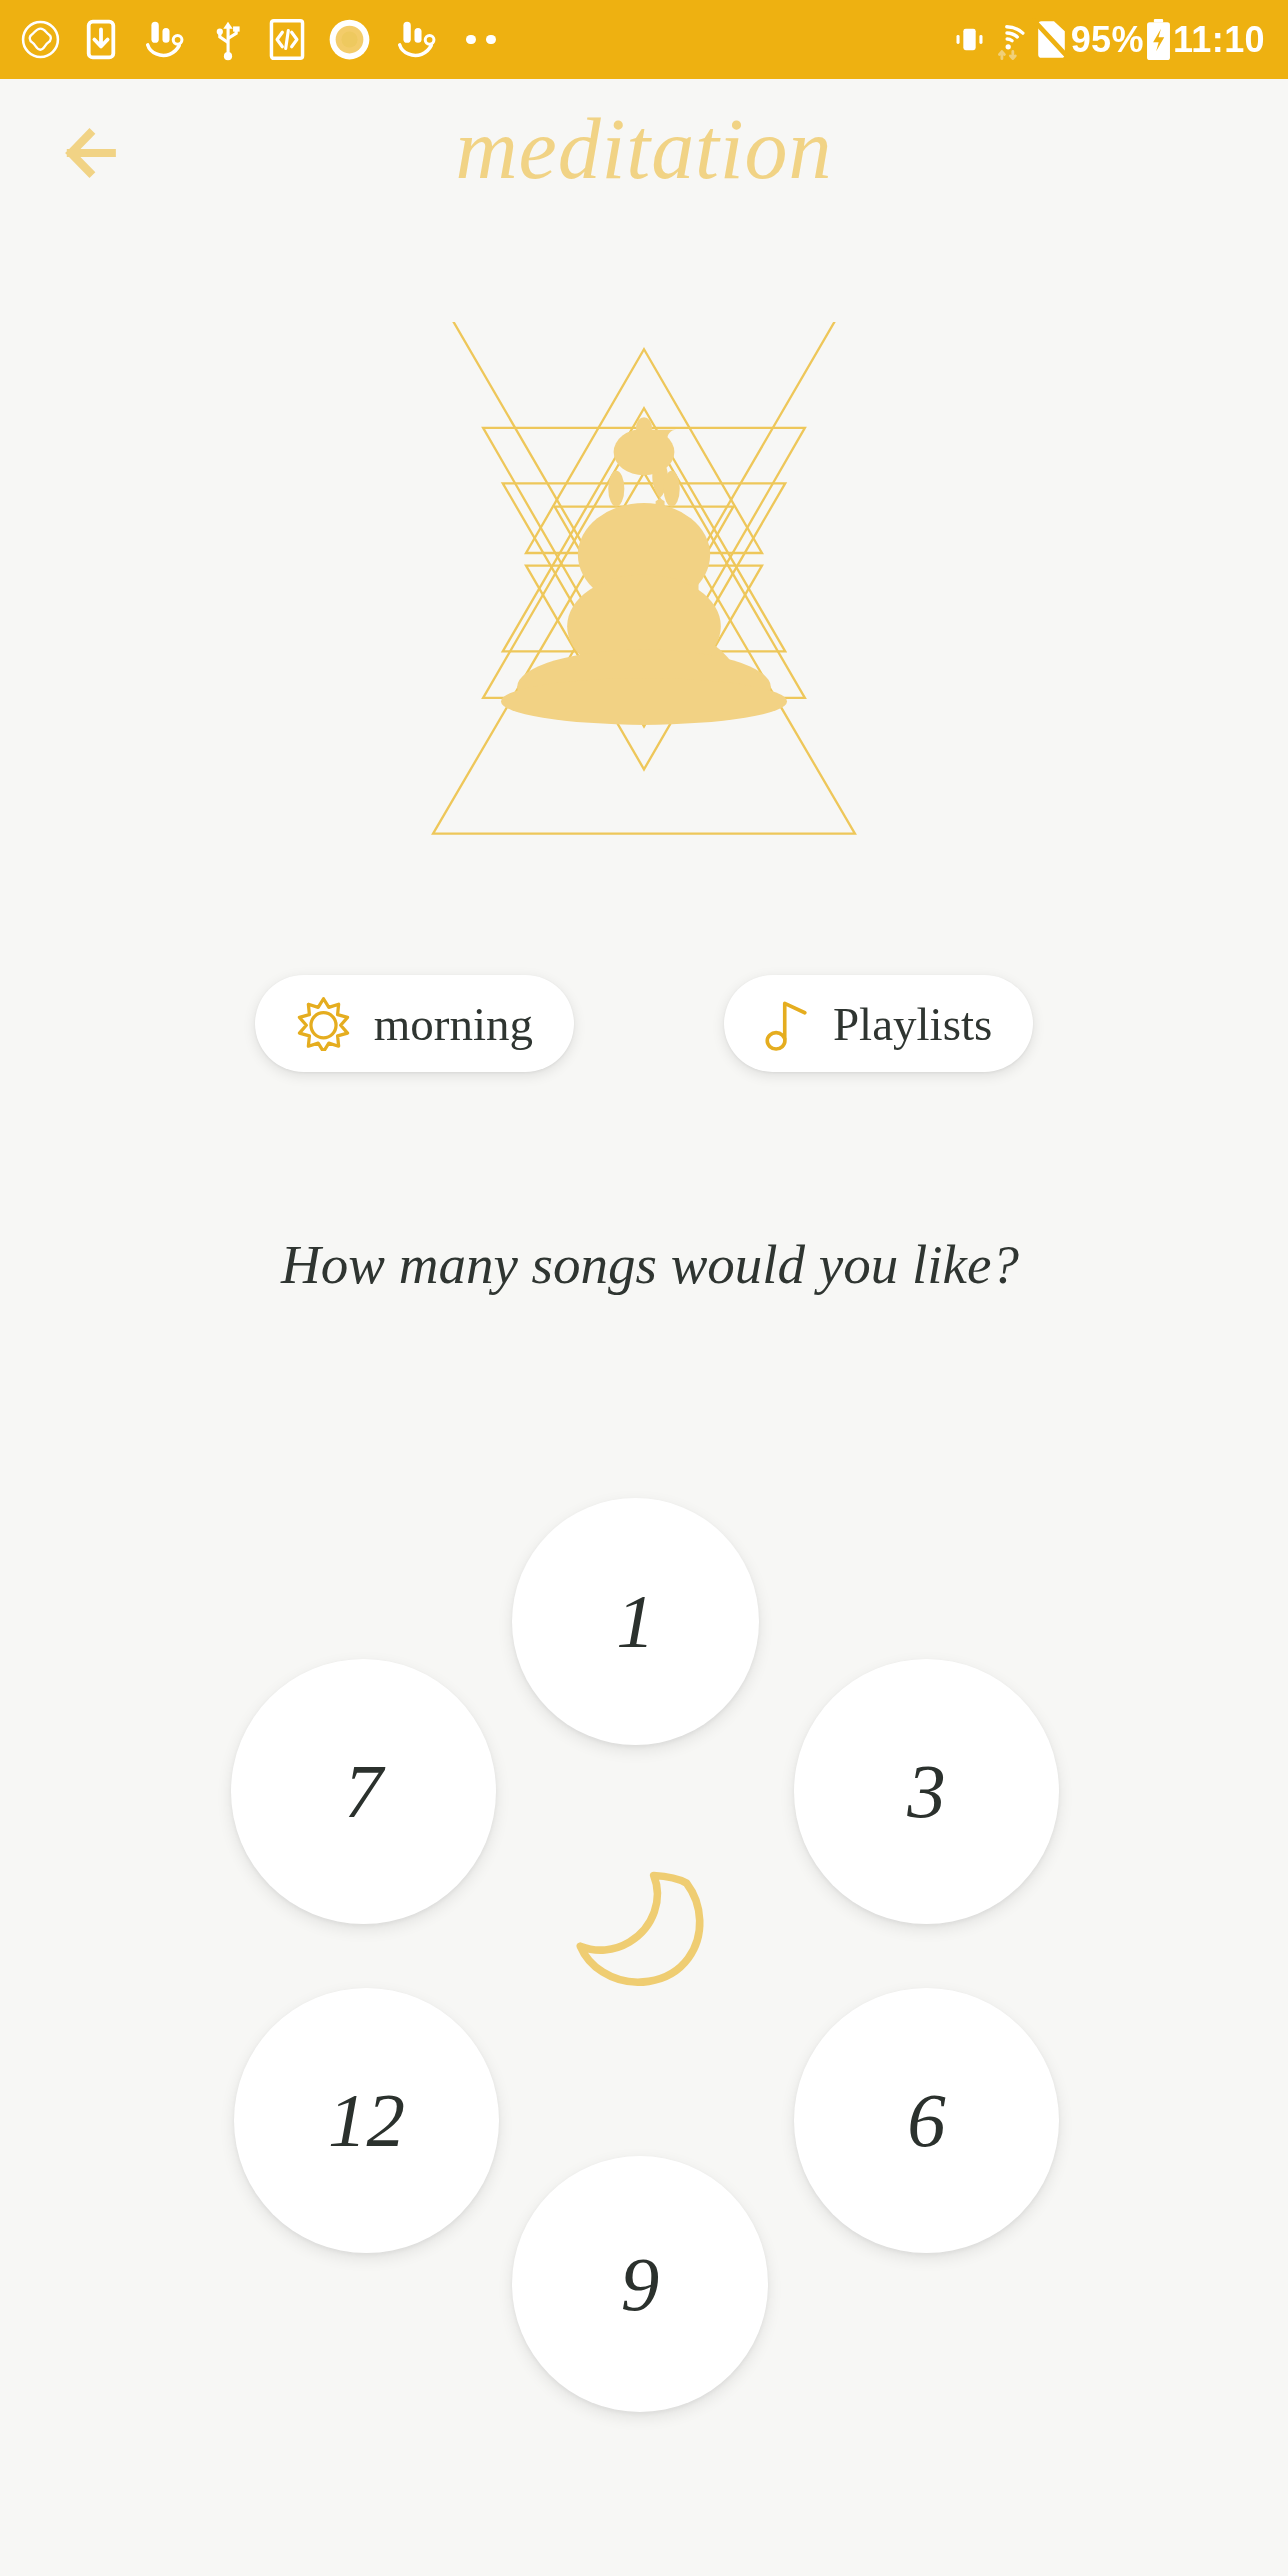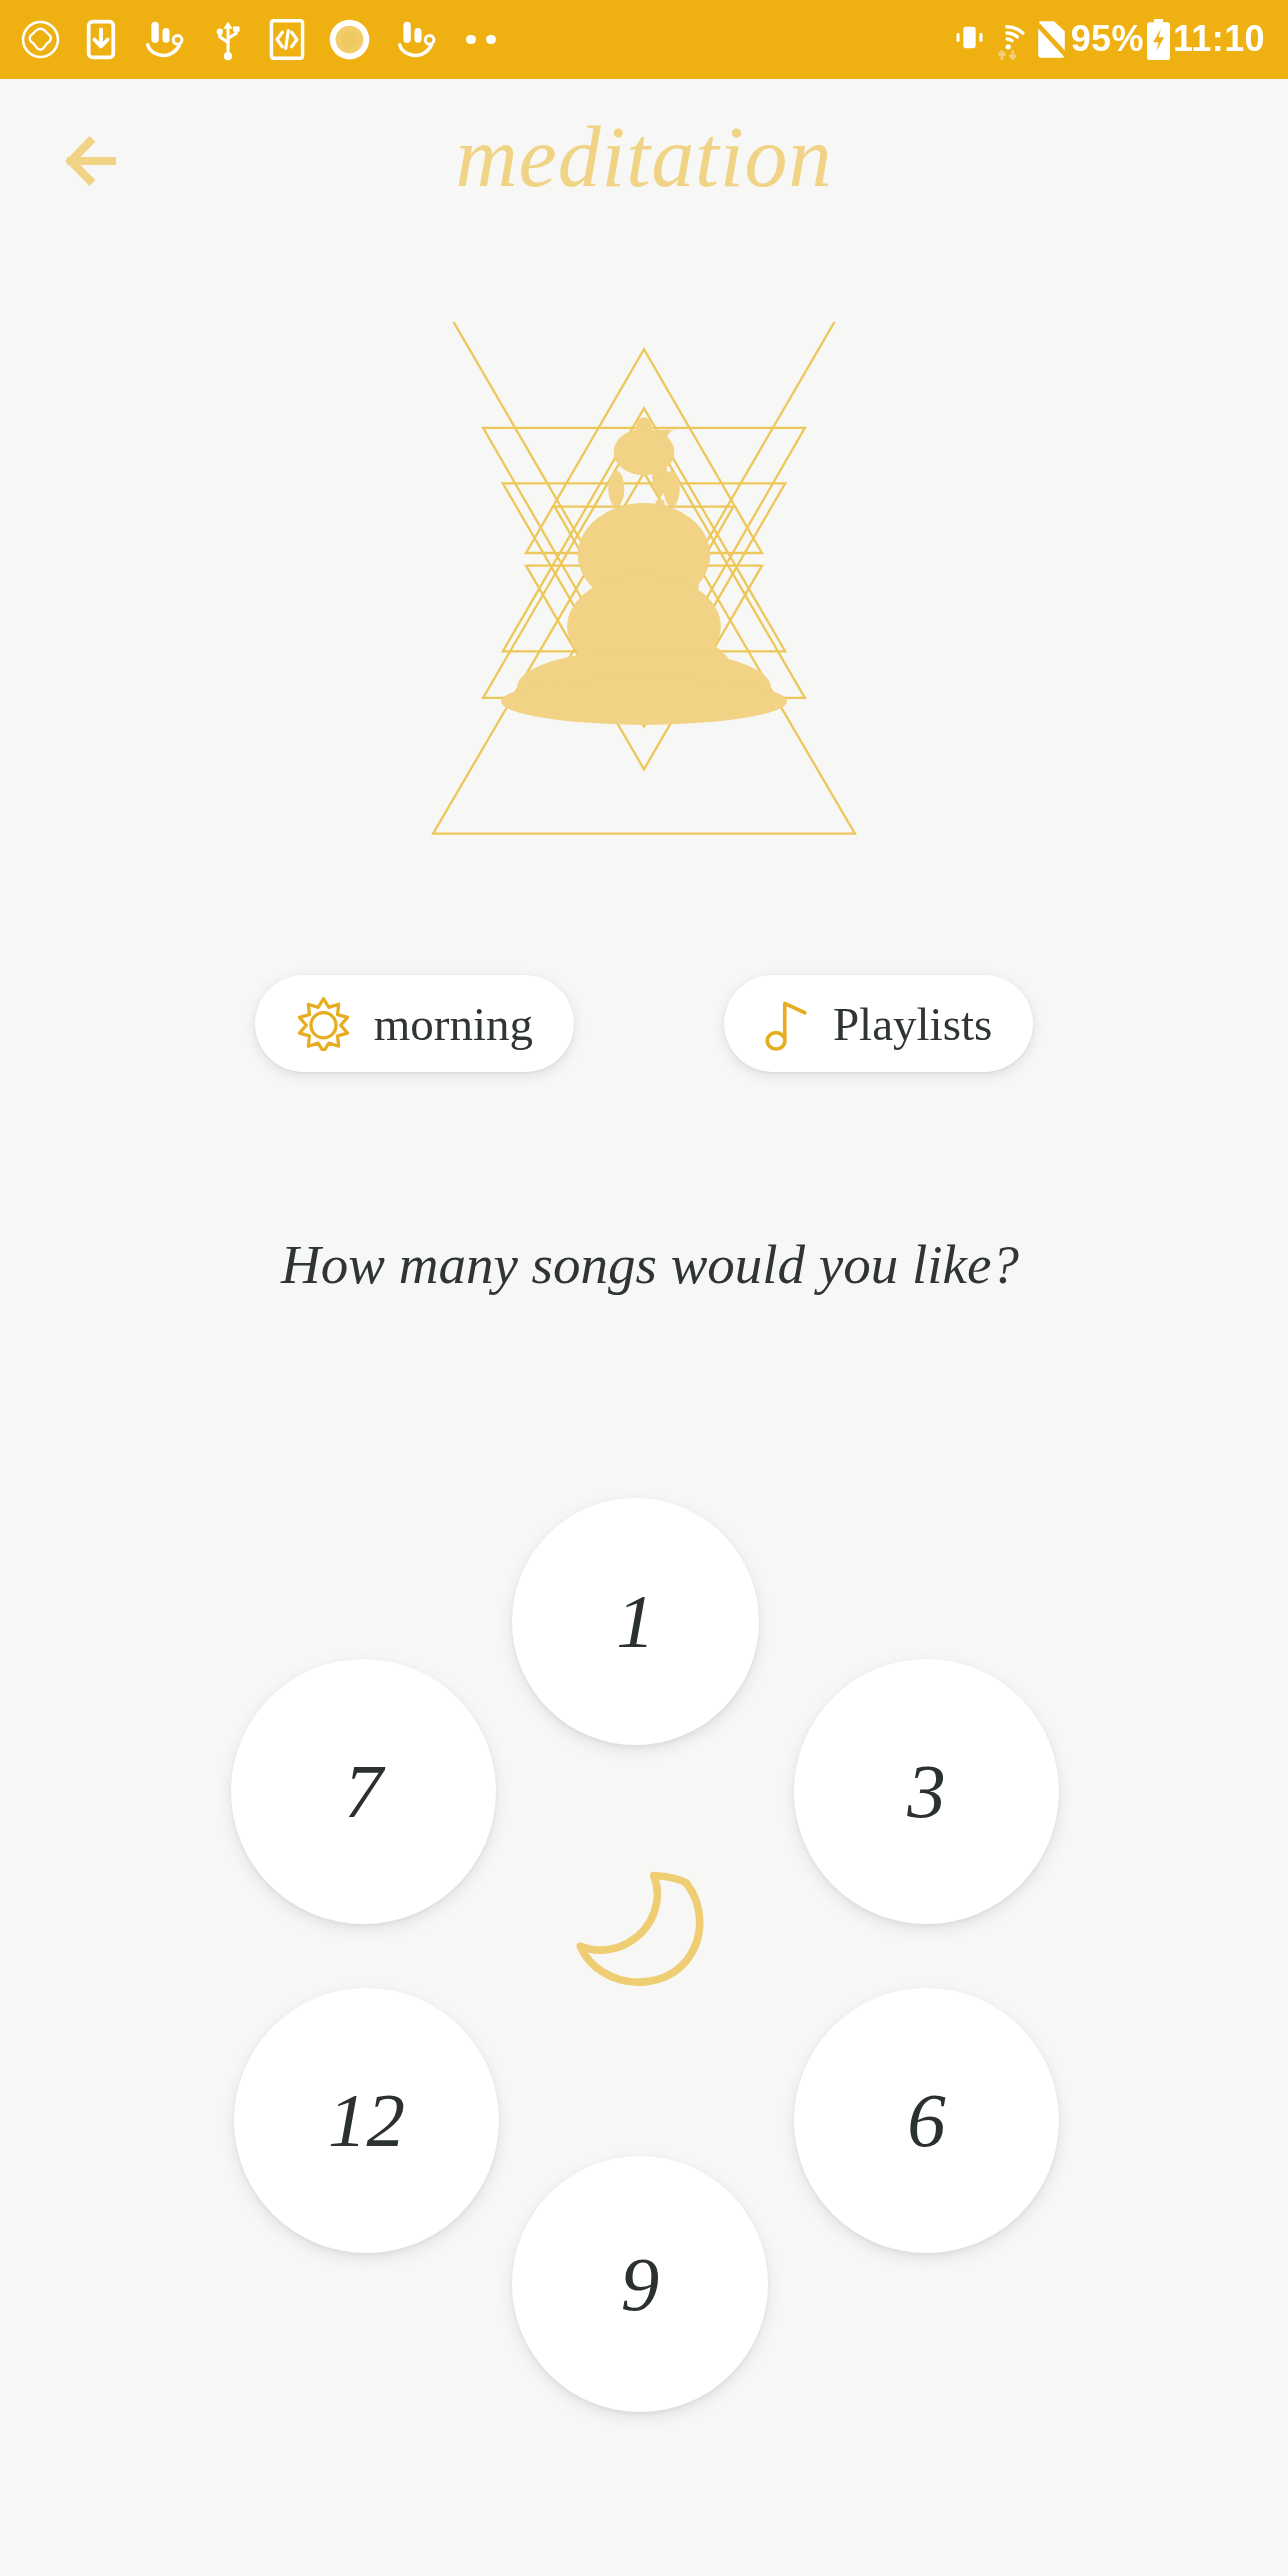--- a/index.html
+++ b/index.html
@@ -12,33 +12,33 @@
   .screen { position:relative; width:1288px; height:2576px; background:#f7f7f5; }
 
   
   .statusbar{
     position:absolute; top:0; left:0; width:1288px; height:79px;
     background:#eeb111;
     display:flex; align-items:center;
     padding:0 23px 0 19.7px;
   }
   .sb-left{ display:flex; align-items:center; gap:21.5px; flex:1; }
-  .sb-right{ display:flex; align-items:flex-start; }
+  .sb-right{ display:flex; align-items:center; }
   .sb-ico{ display:flex; align-items:center; justify-content:center; }
   .sb-text{
     color:#ffffff; font-size:36px; font-weight:700;
     font-family:"Liberation Sans", sans-serif; letter-spacing:0.4px;
     white-space:nowrap;
   }
   .sb-dots{ display:flex; gap:10.7px; align-items:center; margin-left:3.6px; }
   .sb-dots i{ width:9.8px; height:9.8px; border-radius:50%; background:#fff; display:block; }
 
   
   .header{
-    position:absolute; top:79px; left:0; width:1040px; height:161px;
+    position:absolute; top:71px; left:0; width:1040px; height:161px;
   }
   .back-btn{
     position:absolute; left:55px; top:47px;
     width:93px; height:72px;
     display:flex; align-items:center; justify-content:center;
     cursor:pointer;
   }
   .page-title{
     position:absolute; top:18px; left:0; width:1288px;
     text-align:center;

